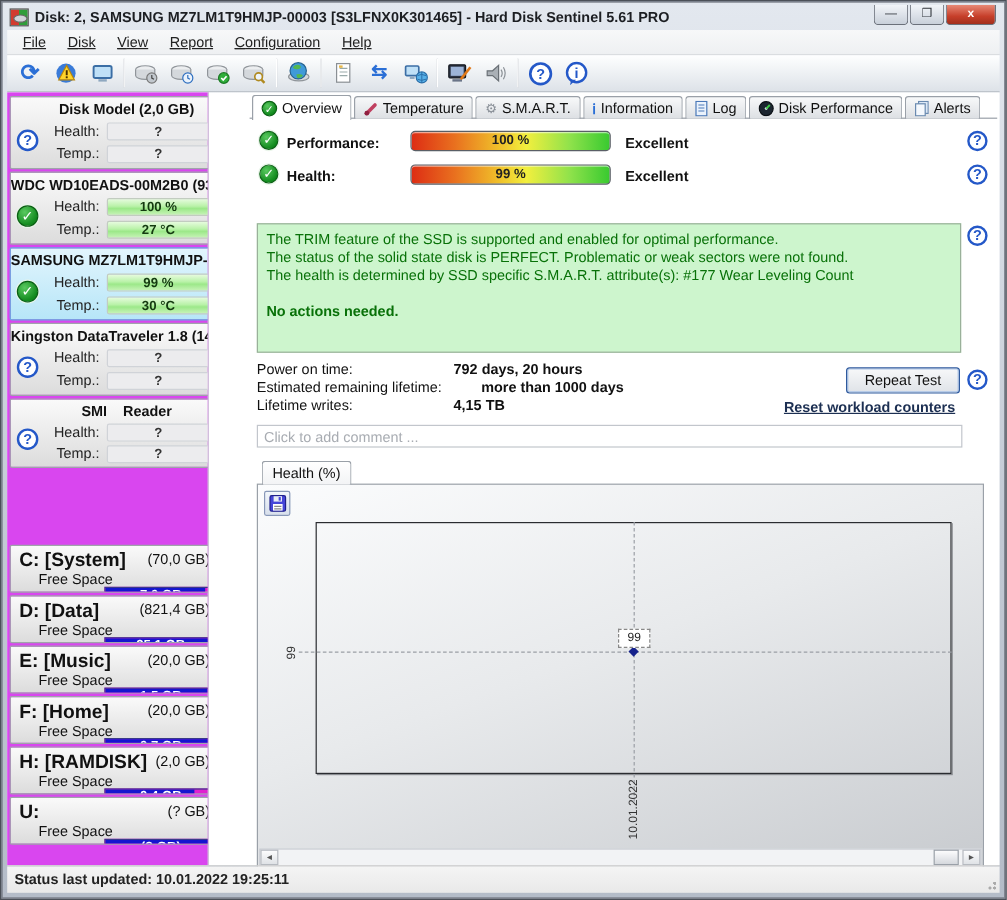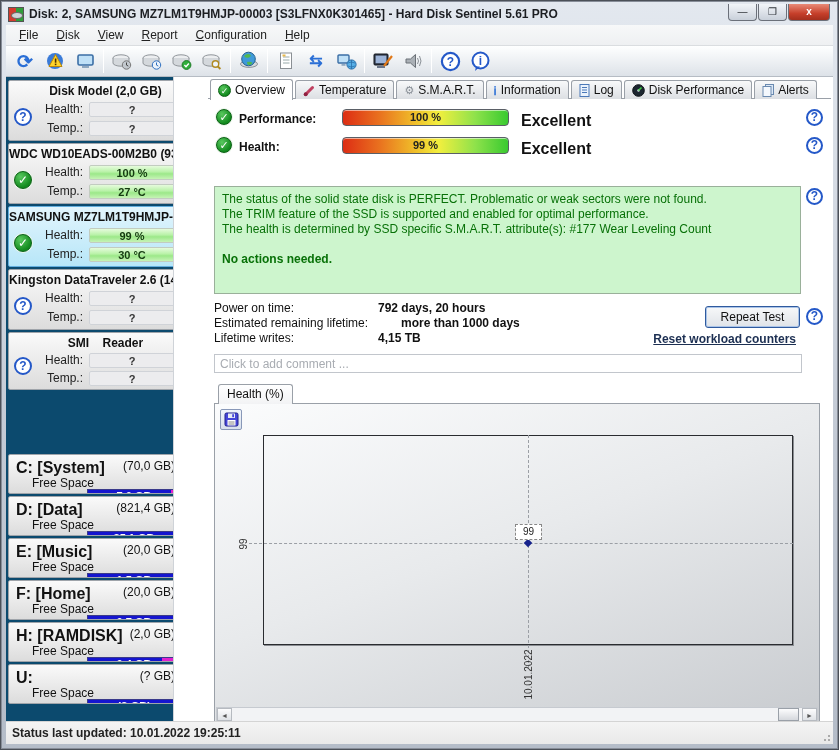--- a/index.html
+++ b/index.html
@@ -10,32 +10,32 @@
   .frame { position:absolute; inset:1px; background:linear-gradient(180deg,#e3e8ef 0%,#c2c9d4 60%,#b4bcc8 100%); border:1px solid #878d98; }
   .titlebar { position:absolute; left:3px; right:3px; top:2px; height:20px; display:flex; align-items:center; }
   .app-icon { width:16px; height:15px; margin:0 5px 0 3px; position:relative; border:1px solid #555; background:linear-gradient(90deg,#d23b2f 0 50%,#2f9e3a 50% 100%); }
   .app-icon::after { content:""; position:absolute; left:2px; top:4px; width:10px; height:5px; background:#cfd3d8; border:1px solid #666; border-radius:50%; }
   .title-text { font-weight:bold; font-size:12px; color:#1c1e22; white-space:nowrap; overflow:hidden; }
   .winbtns { margin-left:auto; display:flex; margin-right:4px; margin-top:-4px; }
   .winbtn { width:29px; height:17px; border:1px solid #6b707a; border-top:none; border-radius:0 0 4px 4px; background:linear-gradient(#f2f5f9,#c9d0da); color:#30343a; font-size:10px; line-height:15px; text-align:center; margin-left:1px; }
   .winbtn.close { width:42px; background:linear-gradient(#e88a77,#c63f2a 60%,#a32f1d); color:#fff; font-weight:bold; }
 
   .menubar { position:absolute; left:4px; right:4px; top:23px; height:21px; background:linear-gradient(#f7f8f9,#eef0f2); border-bottom:1px solid #dadde0; display:flex; align-items:center; padding-left:4px; }
-  .menu-item { padding:2px 9px; font-size:12px; color:#222; }
+  .menu-item { padding:2px 9px; font-size:12px; color:#222;text-decoration:underline; }
 
   .toolbar { position:absolute; left:4px; right:4px; top:44px; height:31px; background:linear-gradient(#feffff,#dde2e8); border-bottom:1px solid #b6bcc4; display:flex; align-items:center; padding-left:4px; }
   .tb-btn { width:30px; height:27px; display:flex; align-items:center; justify-content:center; }
   .tb-sep { width:1px; height:24px; background:#aab0b8; border-right:1px solid #fff; margin:0 3px; }
   .glyph-blue { color:#2b6fd6; font-weight:bold; font-size:19px; line-height:1; }
 
   
   .workarea { position:absolute; left:4px; right:4px; top:75px; bottom:27px; background:#fff; }
 
   
-  .sidebar { position:absolute; left:0; top:0; bottom:0; width:168px; background:#0c4a6e; border-right:1px solid #cfd3d8; overflow:hidden; }
+  .sidebar { position:absolute; left:0; top:0; bottom:0; width:168px; background:#d946ef; border-right:1px solid #cfd3d8; overflow:hidden; }
   .panel { position:absolute; left:2px; width:195px; border:1px solid #9fa4aa; border-radius:2px; background:linear-gradient(#fafafa,#dcdcdc); overflow:hidden; }
   .panel.selected { background:linear-gradient(#e2f5fd,#b7e6f8); border-color:#63aede; }
   .panel-header { font-weight:bold; font-size:12px; text-align:center; margin-top:3px; white-space:pre; overflow:hidden; }
   .p-row { position:absolute; height:15px; }
   .p-label { position:absolute; left:0; width:74px; text-align:right; font-size:12px; color:#222; }
   .p-val { position:absolute; left:80px; width:86px; height:15px; text-align:center; font-size:11px; font-weight:bold; line-height:14px; border-radius:2px; }
   .val-green { background:linear-gradient(180deg,#e6fbdd 0%,#b9f2a8 45%,#9ce889 60%,#c6f3b6 100%); border:1px solid #c2ccc0; color:#143a10; }
   .val-gray  { background:#ececee; border:1px solid #d0d3d8; color:#333; }
   .p-note { position:absolute; left:171px; width:24px; white-space:nowrap; overflow:hidden; font-style:italic; color:#9a9ea4; font-size:12px; }
   .status-dot { position:absolute; left:5px; top:27px; width:18px; height:18px; border-radius:50%; text-align:center; }
@@ -57,21 +57,21 @@
   .tab { display:flex; align-items:center; gap:4px; padding:0 7px; height:19px; margin-top:1px; margin-right:2px; background:linear-gradient(#f8f9fa,#dcdfe3); border:1px solid #9aa0a8; border-bottom:none; border-radius:3px 3px 0 0; font-size:12px; white-space:nowrap; }
   .tab.active { background:#fff; height:21px; margin-top:0; font-weight:normal; }
   .content { position:absolute; left:0; right:0; top:21px; bottom:0; border-top:1px solid #9aa0a8; background:#fff; }
 
   .mini-check { display:inline-block; width:13px; height:13px; border-radius:50%; background:radial-gradient(circle at 35% 30%,#59c95f,#128a1e 70%); border:1px solid #0b6114; color:#fff; font-size:9px; line-height:12px; text-align:center; }
   .row-check { position:absolute; width:16px; height:16px; border-radius:50%; background:radial-gradient(circle at 35% 30%,#59c95f,#128a1e 70%); border:1px solid #0b6114; color:#fff; font-size:11px; line-height:15px; text-align:center; box-shadow:0 0 0 1px #eaf5ea; }
   .help-ring { width:17px; height:17px; border-radius:50%; background:#fff; border:2px solid #2458c8; color:#2458c8; font-weight:bold; font-size:12px; line-height:13px; text-align:center; }
 
   .meter-label { position:absolute; left:31px; font-weight:bold; font-size:12px; }
   .meter { position:absolute; left:134px; width:167px; height:17px; border:1px solid #5a5f66; border-radius:4px; background:linear-gradient(90deg,#dd2d14 0%,#e9711f 22%,#f0c02a 44%,#f2ef3e 58%,#8fe24b 80%,#39ca30 100%); text-align:center; font-size:11px; font-weight:bold; color:#222; line-height:15px; box-shadow:inset 0 1px 0 rgba(255,255,255,.55); }
-  .rating { position:absolute; left:313px; font-weight:bold; font-size:16px; }
+  .rating { position:absolute; left:313px; font-weight:bold; font-size:12px; }
   .help-col { position:absolute; right:8px; }
 
   .statusbox { position:absolute; left:6px; top:87px; width:587px; height:108px; background:#cdf5cd; border:1px solid #9ab09a; color:#087108; font-size:12px; padding:5px 7px; line-height:15px; }
   .status-action { font-weight:bold; margin-top:15px; }
 
   .info-label { position:absolute; left:6px; font-size:12px; }
   .info-value { position:absolute; left:170px; font-weight:bold; font-size:12px; }
   .btn { position:absolute; left:497px; top:207px; width:95px; height:22px; background:linear-gradient(#f7f8f9,#dfe3e8); border:1px solid #2f5a9e; border-radius:3px; box-shadow:0 0 0 1px #aac4e8 inset; font-size:12px; text-align:center; line-height:20px; }
   .reset-link { position:absolute; right:35px; top:233px; font-size:12px; font-weight:bold; color:#1c2f52; text-decoration:underline; }
 
@@ -277,21 +277,21 @@
           <span class="p-val val-green">99 %</span>
           <span class="p-note">Disk:</span>
         </div>
         <div class="p-row" style="top:40px;left:0;right:0;">
           <span class="p-label">Temp.:</span>
           <span class="p-val val-green">30 °C</span>
         </div>
       </div>
 
       <div class="panel" style="top:192px;height:61px;">
-        <div class="panel-header"><span>Kingston DataTraveler 2.6</span> <span>(14,4 GB)</span></div>
+        <div class="panel-header"><span>Kingston DataTraveler 1.8</span> <span>(14,4 GB)</span></div>
         <div class="status-dot dot-q">?</div>
         <div class="p-row" style="top:21px;left:0;right:0;">
           <span class="p-label">Health:</span>
           <span class="p-val val-gray">?</span>
           <span class="p-note" style="font-style:normal;color:#222;font-weight:bold;">U:,</span>
         </div>
         <div class="p-row" style="top:40px;left:0;right:0;">
           <span class="p-label">Temp.:</span>
           <span class="p-val val-gray">?</span>
           <span class="p-note">[IT_A</span>
@@ -429,22 +429,22 @@
         <div class="rating" style="top:13px;">Excellent</div>
         <div class="help-ring help-col" style="top:10px;">?</div>
 
         <div class="row-check" style="left:8px;top:38px;">✓</div>
         <div class="meter-label" style="top:41px;">Health:</div>
         <div class="meter" style="top:38px;">99 %</div>
         <div class="rating" style="top:41px;">Excellent</div>
         <div class="help-ring help-col" style="top:38px;">?</div>
 
         <div class="statusbox">
+          <div>The TRIM feature of the SSD is supported and enabled for optimal performance.</div>
           <div>The status of the solid state disk is PERFECT. Problematic or weak sectors were not found.</div>
-          <div>The TRIM feature of the SSD is supported and enabled for optimal performance.</div>
           <div>The health is determined by SSD specific S.M.A.R.T. attribute(s):  #177 Wear Leveling Count</div>
           <div class="status-action">No actions needed.</div>
         </div>
         <div class="help-ring help-col" style="top:89px;">?</div>
 
         <div class="info-label" style="top:202px;">Power on time:</div>
         <div class="info-value" style="top:202px;">792 days, 20 hours</div>
         <div class="info-label" style="top:217px;">Estimated remaining lifetime:</div>
         <div class="info-value" style="top:217px;padding-left:23px;">more than 1000 days</div>
         <div class="info-label" style="top:232px;">Lifetime writes:</div>

